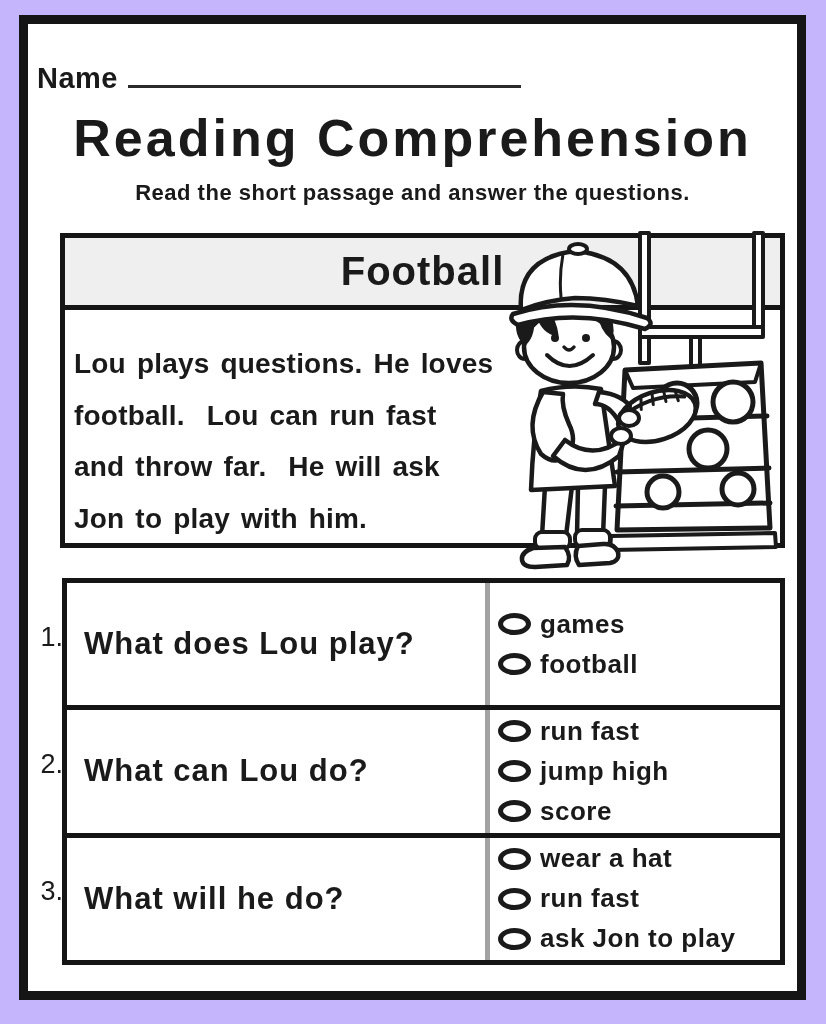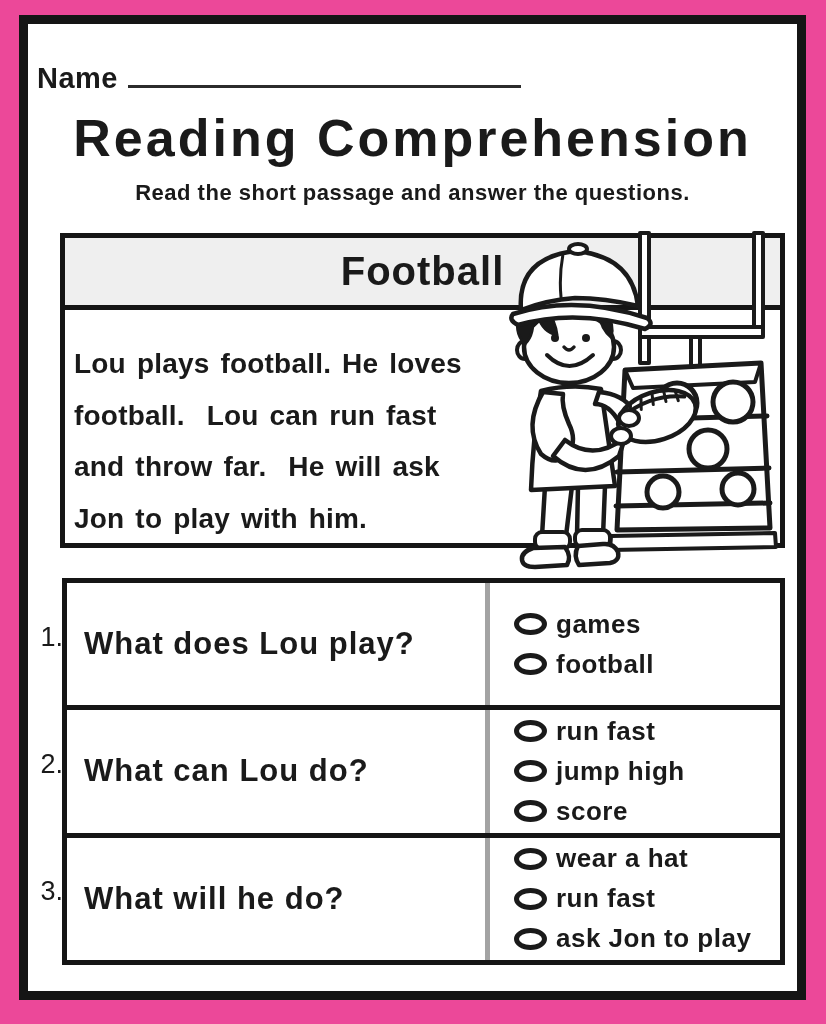--- a/index.html
+++ b/index.html
@@ -1,18 +1,18 @@
 <!DOCTYPE html>
 <html><head>
 <meta charset="utf-8">
 <style>
   * { margin:0; padding:0; box-sizing:border-box; }
   html,body { background:#fff; }
   .sheet {
-    position:relative; width:826px; height:1024px; background:#ec4899;
+    position:relative; width:826px; height:1024px; background:#c4b5fd;
     font-family:"Liberation Sans", sans-serif; color:#1a1a1a; overflow:hidden;
   }
   .frame {
     position:absolute; left:19px; top:15px; width:787px; height:985px;
     border:9px solid #151515; background:#fff;
   }
   
   .name-row { position:absolute; left:9px; top:34px; height:40px; white-space:nowrap; }
   .name-label { font-size:29px; font-weight:700; letter-spacing:0.5px; }
   .name-line {
@@ -59,21 +59,21 @@
     position:absolute; left:-38px; top:44%; transform:translateY(-50%);
     font-size:27px; font-weight:400; width:34px; text-align:right;
   }
   .q-cell-left {
     width:423px; border-right:5px solid #a3a3a3;
     display:flex; align-items:center; padding-left:17px;
   }
   .q-text { font-size:31px; font-weight:600; letter-spacing:1px; }
   .q-cell-right {
     flex:1; display:flex; flex-direction:column; justify-content:center;
-    padding-left:24px; gap:9px;
+    padding-left:8px; gap:9px;
   }
   .option { display:flex; align-items:center; gap:9px; white-space:nowrap; }
   .bubble {
     flex:0 0 auto; width:33px; height:22px; border:5px solid #1a1a1a;
     border-radius:50%; background:#fff;
   }
   .option-label { font-size:26px; font-weight:600; letter-spacing:0.5px; }
 </style>
 </head>
 <body>
@@ -86,21 +86,21 @@
     </div>
 
     <h1 class="title">Reading Comprehension</h1>
     <div class="subtitle">Read the short passage and answer the questions.</div>
 
     <div class="passage-box">
       <div class="passage-header">
         <span class="passage-title">Football</span>
       </div>
       <div class="passage-body">
-        <div class="passage-line">Lou plays football. He loves</div>
+        <div class="passage-line">Lou plays questions. He loves</div>
         <div class="passage-line">football.  Lou can run fast</div>
         <div class="passage-line">and throw far.  He will ask</div>
         <div class="passage-line">Jon to play with him.</div>
       </div>
 
       <svg class="illustration" viewBox="0 0 290 334" fill="none" stroke="#1a1a1a" stroke-linecap="round" stroke-linejoin="round">
 
         <g>
           <rect x="135" y="-3" width="9" height="130" fill="#fff" stroke-width="4"></rect>
           <rect x="249" y="-3" width="9" height="100" fill="#fff" stroke-width="4"></rect>

